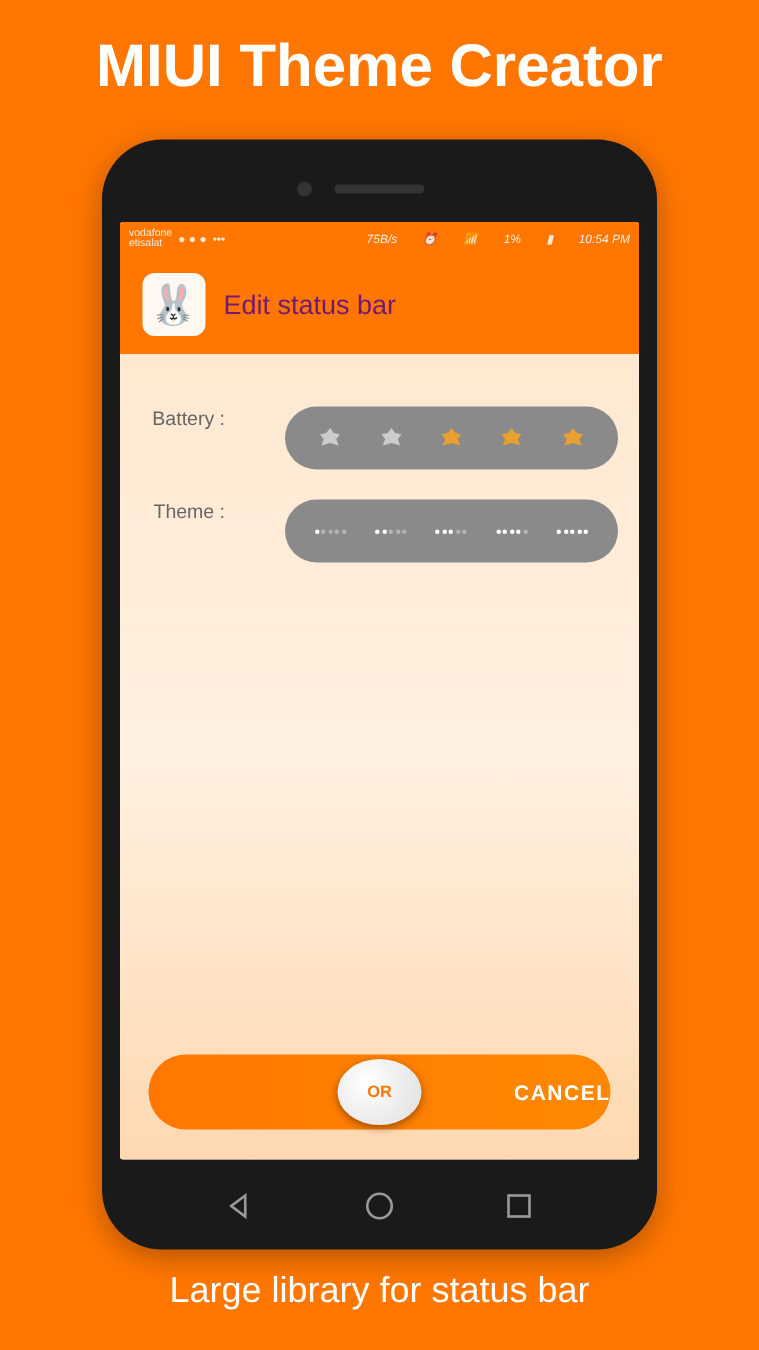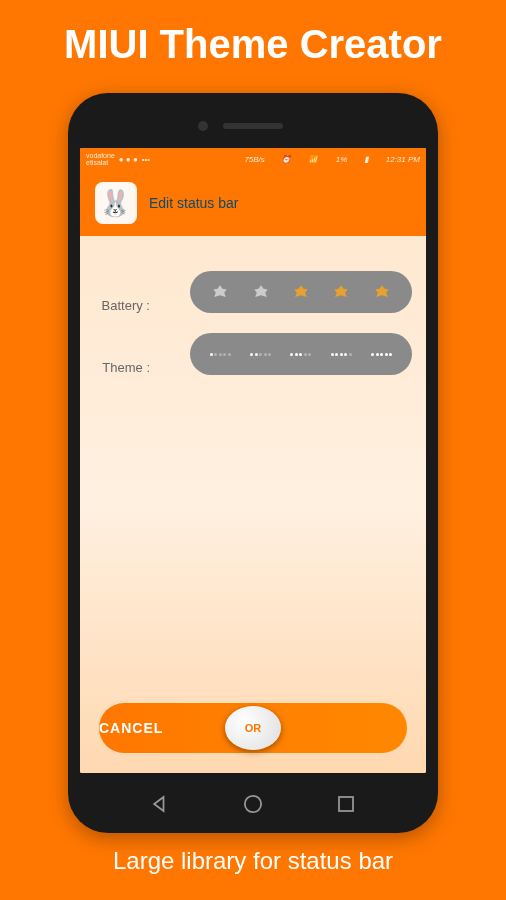--- a/index.html
+++ b/index.html
@@ -89,34 +89,34 @@
       width: 42px;
       height: 42px;
       background: rgba(255,255,255,0.95);
       border-radius: 8px;
       display: flex;
       align-items: center;
       justify-content: center;
       font-size: 26px;
     }
     .header-title {
-      color: #0c4a6e;
-      font-size: 14px;
+      color: #701a75;
+      font-size: 18px;
       font-weight: 500;
     }
     .content {
       flex: 1;
       background: linear-gradient(to bottom, #ffe8d0 0%, #fff0e0 50%, #ffd8b0 100%);
       padding: 35px 14px 20px;
       display: flex;
       flex-direction: column;
     }
     .option-row {
       display: flex;
-      align-items: flex-end;
+      align-items: flex-start;
       margin-bottom: 20px;
       gap: 32px;
     }
     .option-label {
       width: 64px;
       font-size: 13px;
       color: #666;
       text-align: right;
       padding-right: 8px;
     }
@@ -157,21 +157,21 @@
       background: linear-gradient(to right, #ff7700, #ff8800);
       border-radius: 28px;
       height: 50px;
       display: flex;
       align-items: center;
       position: relative;
       margin: 0 5px;
     }
     .action-btn {
       flex: 1;
-      text-align: left;
+      text-align: right;
       color: white;
       font-weight: bold;
       font-size: 14px;
       letter-spacing: 1px;
     }
     .or-badge {
       position: absolute;
       left: 50%;
       top: 50%;
       transform: translate(-50%, -50%);
@@ -225,21 +225,21 @@
         </div>
         <span>● ● ●</span>
         <span>•••</span>
       </div>
       <div class="status-right">
         <span>75B/s</span>
         <span>⏰</span>
         <span>📶</span>
         <span>1%</span>
         <span>▮</span>
-        <span>12:31 PM</span>
+        <span>10:54 PM</span>
       </div>
     </div>
 
     <div class="app-header">
       <div class="mascot">🐰</div>
       <div class="header-title">Edit status bar</div>
     </div>
 
     <div class="content">
 

